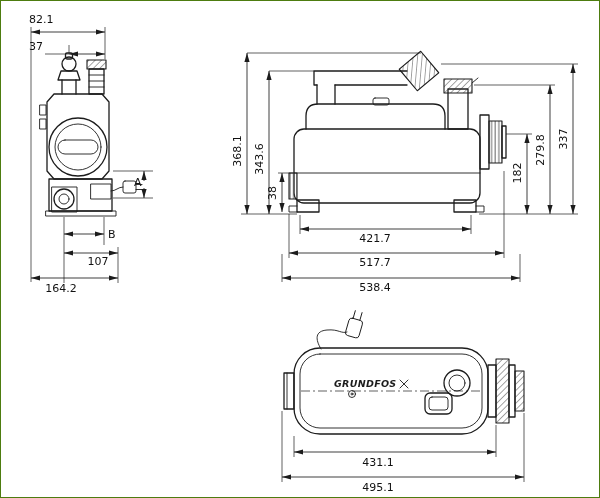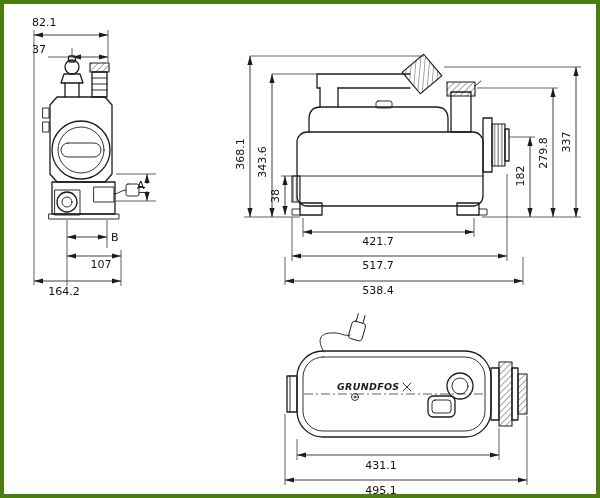--- a/index.html
+++ b/index.html
@@ -1,17 +1,17 @@
 <!DOCTYPE html>
 <html><head>
 <meta charset="utf-8">
 <style>
   * { box-sizing: border-box; }
   body { margin: 0; background: #ffffff; font-family: "DejaVu Sans", sans-serif; }
-  .canvas { width: 600px; height: 498px; background: #ffffff; border: 4px solid #4d7c0f; position: relative; overflow: hidden; }
+  .canvas { width: 600px; height: 498px; background: #ffffff; border: 1px solid #4d7c0f; position: relative; overflow: hidden; }
   svg { display: block; }
   .ol  { fill: none; stroke: #1c1c1c; stroke-width: 1.3; stroke-linejoin: round; stroke-linecap: round; }
   .ol2 { fill: none; stroke: #1c1c1c; stroke-width: 0.9; stroke-linejoin: round; stroke-linecap: round; }
   .olh { stroke: #1c1c1c; stroke-width: 1.1; stroke-linejoin: round; }
   .dim { stroke: #1c1c1c; stroke-width: 0.85; fill: none; }
   .ext { stroke: #1c1c1c; stroke-width: 0.7; fill: none; }
   .cl  { stroke: #1c1c1c; stroke-width: 0.7; fill: none; stroke-dasharray: 9 3 2 3; }
   text { stroke: none; }
   .t  { font-size: 11px; fill: #111; }
   .brand { font-size: 9.5px; font-weight: 700; font-style: italic; letter-spacing: .3px; fill: #1c1c1c; }

